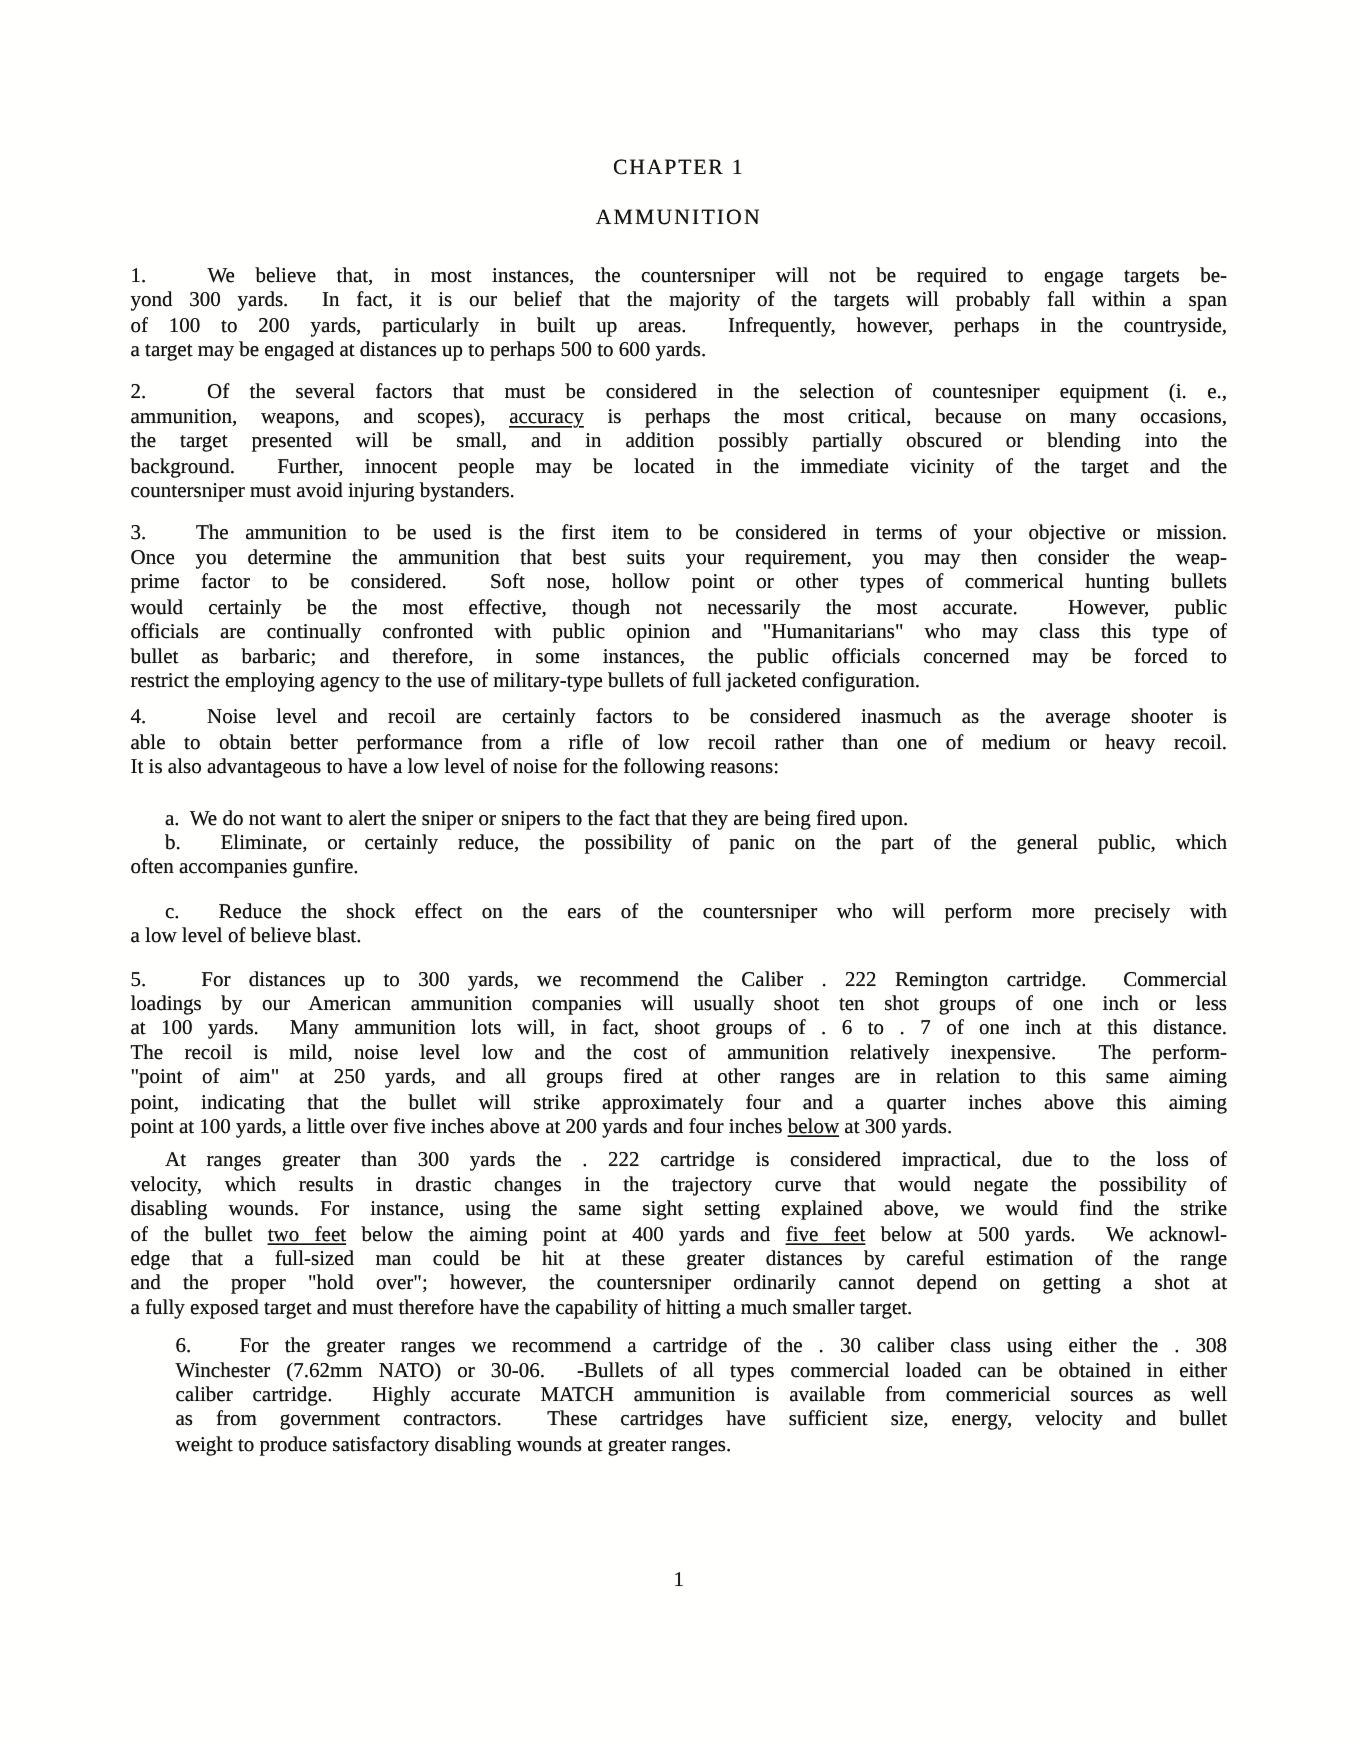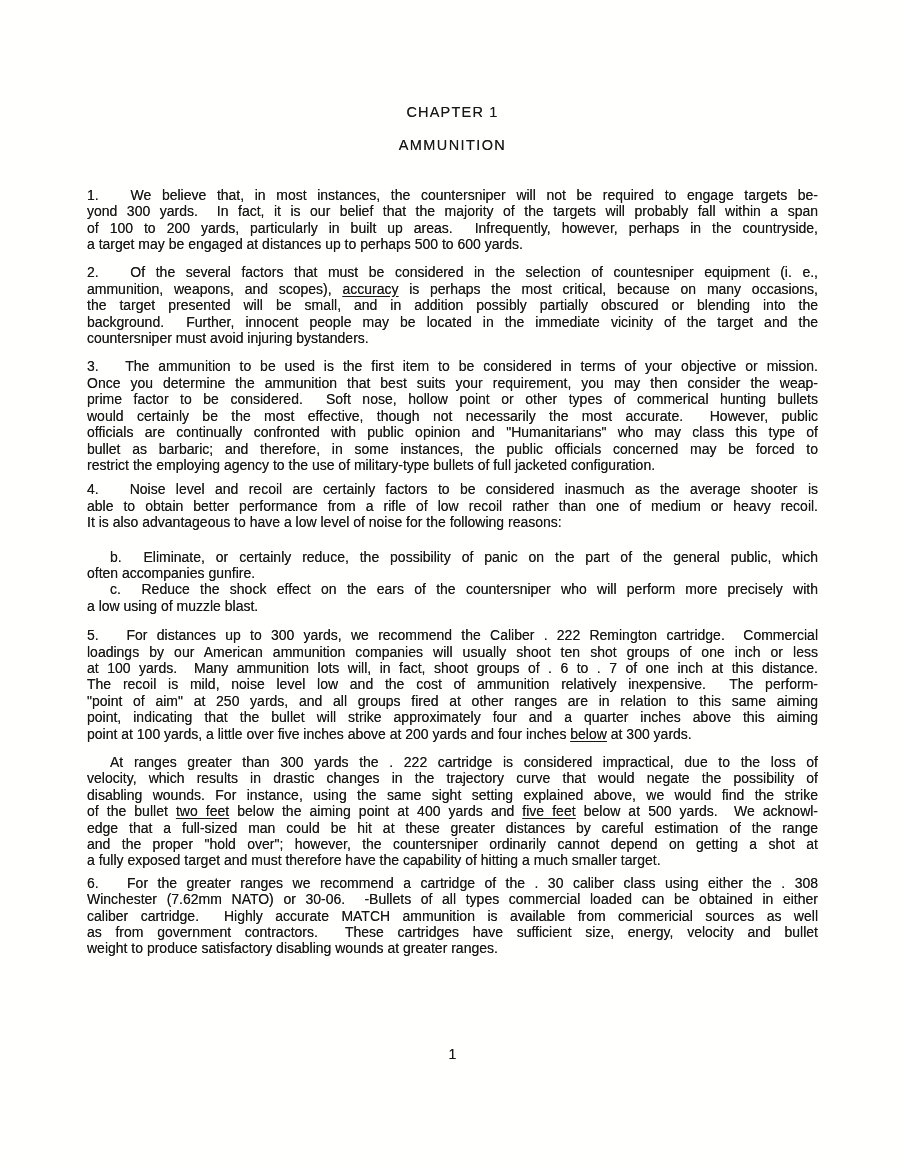--- a/index.html
+++ b/index.html
@@ -6,21 +6,21 @@
     margin: 0;
     padding: 0;
     background: #ffffff;
   }
   .page {
     position: relative;
     width: 901px;
     height: 1166px;
     background: #fffffe;
     overflow: hidden;
-    font-family: Liberation Sans, sans-serif;
+    font-family: Liberation Serif, serif;
     color: #181715;
     text-shadow: 0 0 0.6px rgba(25,24,22,0.72);
   }
   .doc {
     position: absolute;
     left: 87px;
     top: 0;
     width: 731px;
     font-size: 14px;
     line-height: 16.4px;
@@ -30,21 +30,21 @@
     text-align: center;
     letter-spacing: 1.2px;
     font-size: 14.5px;
     line-height: 16.4px;
   }
   .heading.sub {
     margin-top: 17px;
     letter-spacing: 1.4px;
   }
   .para { margin-top: 12px; }
-  #doc-body .para:nth-child(1)  { margin-top: 33px; }
+  #doc-body .para:nth-child(1)  { margin-top: 23px; }
   #doc-body .para:nth-child(2)  { margin-top: 12px; }
   #doc-body .para:nth-child(3)  { margin-top: 12px; }
   #doc-body .para:nth-child(4)  { margin-top: 8px;  }
   #doc-body .para:nth-child(5)  { margin-top: 18px; }
   #doc-body .para:nth-child(6)  { margin-top: 0; }
   #doc-body .para:nth-child(7)  { margin-top: 13px; }
   #doc-body .para:nth-child(8)  { margin-top: 12px; }
   #doc-body .para:nth-child(9)  { margin-top: 6px;  }
   #doc-body .para:nth-child(10) { margin-top: 9px; margin-left: 30px;  }
   .line {
@@ -100,26 +100,29 @@
           <div class="line">officials are continually confronted with public opinion and "Humanitarians" who may class this type of</div>
           <div class="line">bullet as barbaric; and therefore, in some instances, the public officials concerned may be forced to</div>
           <div class="line last">restrict the employing agency to the use of military-type bullets of full jacketed configuration.</div>
         </div>
         <div class="para numbered">
           <div class="line">4.&nbsp;&nbsp; Noise level and recoil are certainly factors to be considered inasmuch as the average shooter is</div>
           <div class="line">able to obtain better performance from a rifle of low recoil rather than one of medium or heavy recoil.</div>
           <div class="line last">It is also advantageous to have a low level of noise for the following reasons:</div>
         </div>
         <div class="para sub">
+          <div class="line last">a.&nbsp; We do not want to alert the sniper or snipers to the fact that they are being fired upon.</div>
+        </div>
+        <div class="para sub">
           <div class="line">b.&nbsp; Eliminate, or certainly reduce, the possibility of panic on the part of the general public, which</div>
           <div class="line last">often accompanies gunfire.</div>
         </div>
         <div class="para sub">
           <div class="line">c.&nbsp; Reduce the shock effect on the ears of the countersniper who will perform more precisely with</div>
-          <div class="line last">a low using of muzzle blast.</div>
+          <div class="line last">a low level of believe blast.</div>
         </div>
         <div class="para numbered">
           <div class="line">5.&nbsp;&nbsp; For distances up to 300 yards, we recommend the Caliber . 222 Remington cartridge.&nbsp; Commercial</div>
           <div class="line">loadings by our American ammunition companies will usually shoot ten shot groups of one inch or less</div>
           <div class="line">at 100 yards.&nbsp; Many ammunition lots will, in fact, shoot groups of . 6 to . 7 of one inch at this distance.</div>
           <div class="line">The recoil is mild, noise level low and the cost of ammunition relatively inexpensive.&nbsp; The perform-</div>
           <div class="line">"point of aim" at 250 yards, and all groups fired at other ranges are in relation to this same aiming</div>
           <div class="line">point, indicating that the bullet will strike approximately four and a quarter inches above this aiming</div>
           <div class="line last">point at 100 yards, a little over five inches above at 200 yards and four inches <u>below</u> at 300 yards.</div>
         </div>

